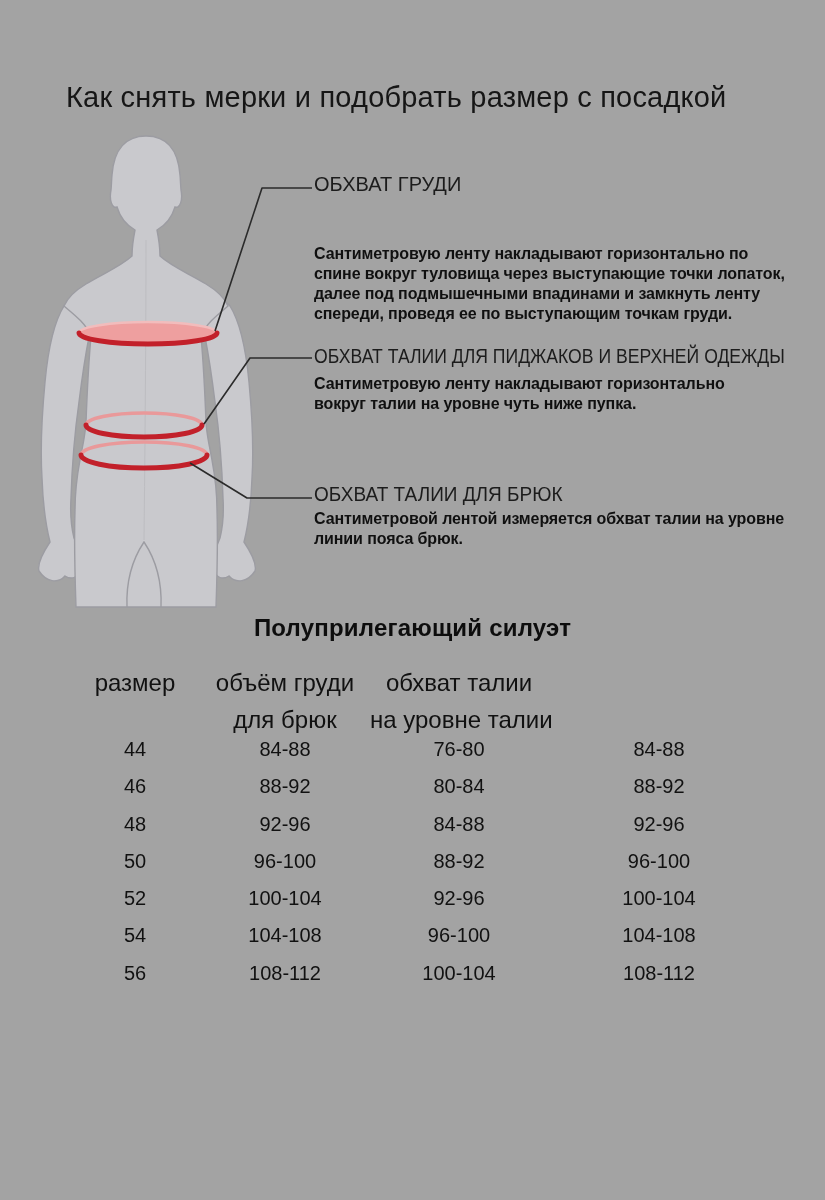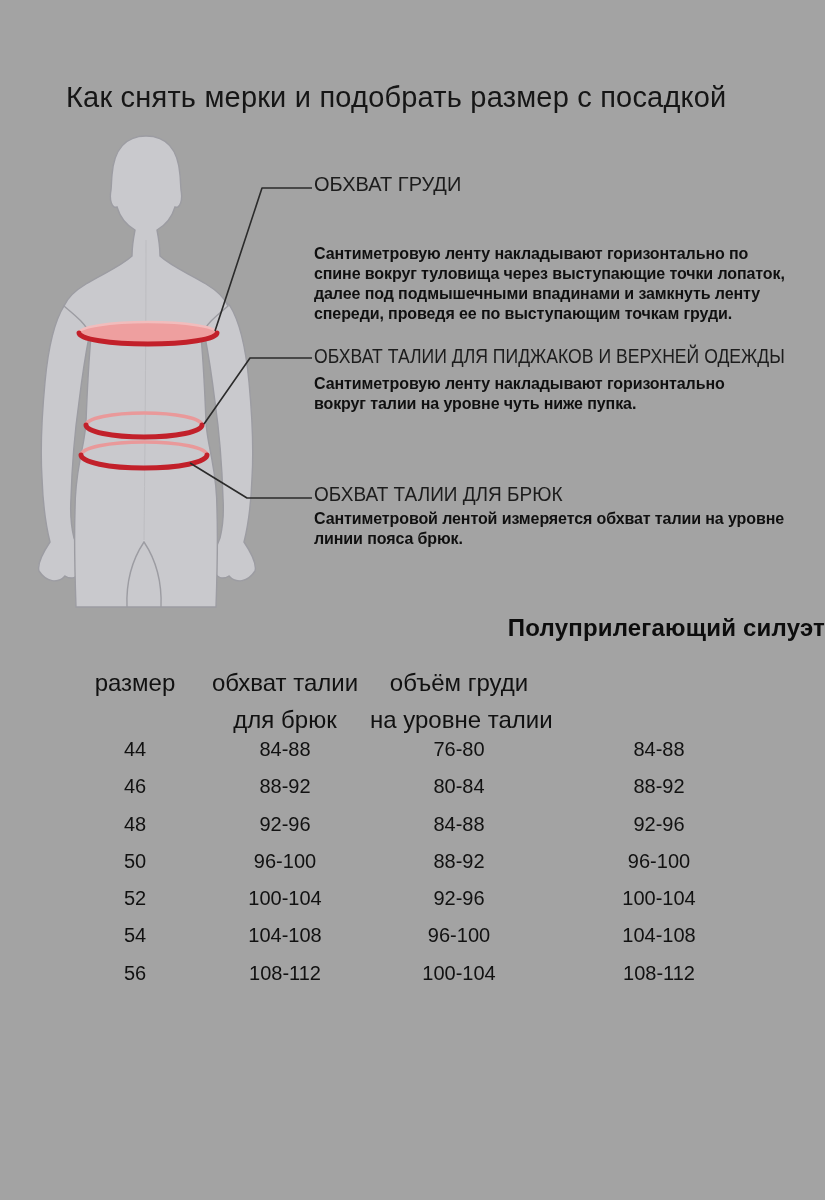--- a/index.html
+++ b/index.html
@@ -23,21 +23,21 @@
   #m-heading-3{left:314px;top:482px;transform:scaleX(0.95);}
   .m-desc{
     font-size:16px;line-height:20px;font-weight:700;color:#101010;
     white-space:pre-line;letter-spacing:-0.1px;
   }
   #m-desc-1{left:314px;top:203px;width:480px;margin-top:41px;}
   #m-desc-2{left:314px;top:374px;width:480px;}
   #m-desc-3{left:314px;top:509px;width:500px;}
   #figure-svg{left:20px;top:130px;}
   #table-title{
-    left:0;top:614px;width:825px;text-align:right;
+    left:0;top:614px;width:825px;text-align:center;
     font-size:24px;font-weight:700;color:#0d0d0d;letter-spacing:0.2px;
   }
   .tbl-grid{
     display:grid;grid-template-columns:130px 170px 178px 222px;
     left:70px;width:700px;
   }
   #table-header{top:664px;}
   #table-header .cell{line-height:37px;height:37px;}
   #table-body{top:731px;}
   #table-body .cell{line-height:37.3px;height:37.3px;font-size:20px;}
@@ -120,22 +120,22 @@
 вокруг талии на уровне чуть ниже пупка.</div>
 
   <div id="m-heading-3" class="abs m-heading">ОБХВАТ ТАЛИИ ДЛЯ БРЮК</div>
   <div id="m-desc-3" class="abs m-desc">Сантиметровой лентой измеряется обхват талии на уровне
 линии пояса брюк.</div>
 
   <div id="table-title" class="abs">Полуприлегающий силуэт</div>
 
   <div id="table-header" class="abs tbl-grid">
     <div class="cell">размер</div>
+    <div class="cell">объём груди</div>
     <div class="cell">обхват талии</div>
-    <div class="cell">объём груди</div>
     <div class="cell"></div>
     <div class="cell"></div>
     <div class="cell">для брюк</div>
     <div class="cell">на уровне талии</div>
   </div>
 
   <div id="table-body" class="abs tbl-grid">
 
   <div class="cell">44</div>
       <div class="cell">84-88</div>

